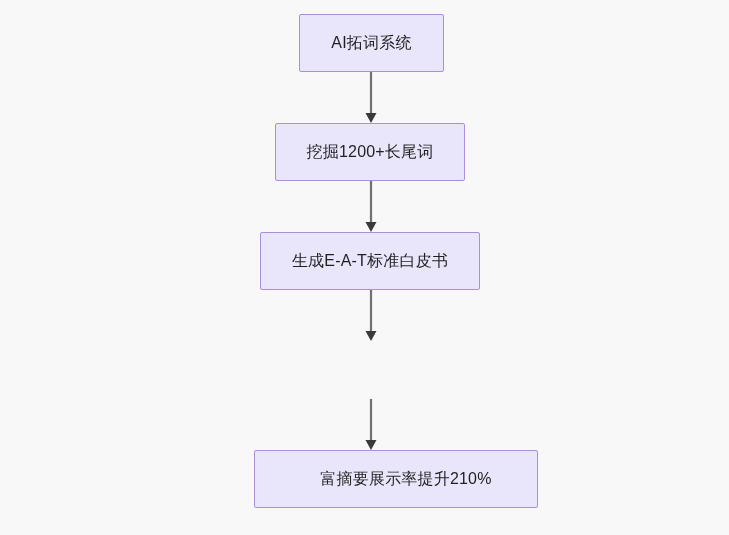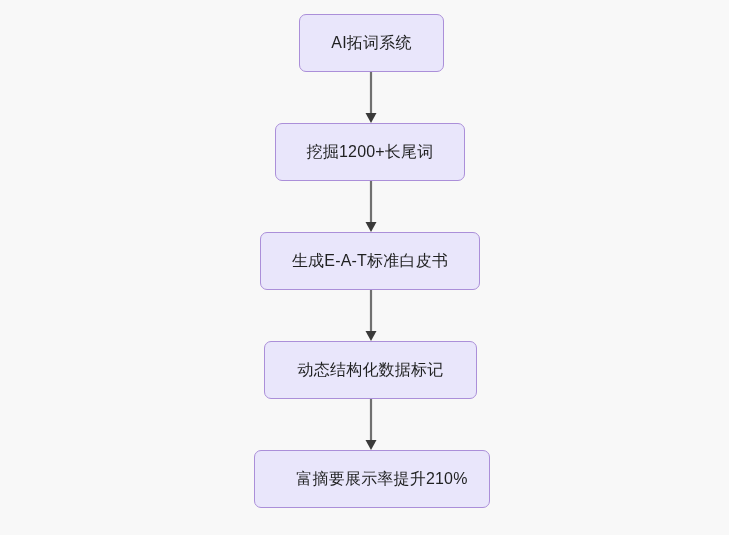--- a/index.html
+++ b/index.html
@@ -24,21 +24,21 @@
     left: 0;
     width: 729px;
     height: 535px;
     pointer-events: none;
   }
   .node {
     position: absolute;
     box-sizing: border-box;
     background: #e9e6fb;
     border: 1.6px solid #ab8fd9;
-    border-radius: 7px;
+    border-radius: 2px;
     display: flex;
     align-items: center;
     justify-content: center;
     color: #1f2020;
     font-size: 16px;
     line-height: 1.2;
     letter-spacing: 0.2px;
     white-space: nowrap;
   }
   .node-label {
@@ -74,21 +74,18 @@
   </div>
 
   <div class="node" style="left:275px; top:123px; width:190px; height:58px;align-items:center;">
     <span class="node-label">挖掘1200+长尾词</span>
   </div>
 
   <div class="node" style="left:260px; top:232px; width:220px; height:58px;">
     <span class="node-label">生成E-A-T标准白皮书</span>
   </div>
 
-  <div class="node" style="left:264px; top:341px; width:213px; height:58px;">
-    <span class="node-label">动态结构化数据标记</span>
-  </div>
 
-  <div class="node" style="left:254px; top:450px; width:236px; height:58px;padding-left:20px;">
+  <div class="node" style="left:254px; top:450px; width:284px; height:58px;padding-left:20px;">
     <span class="node-label">富摘要展示率提升210%</span>
   </div>
 
 </div>
 
 </body></html>

